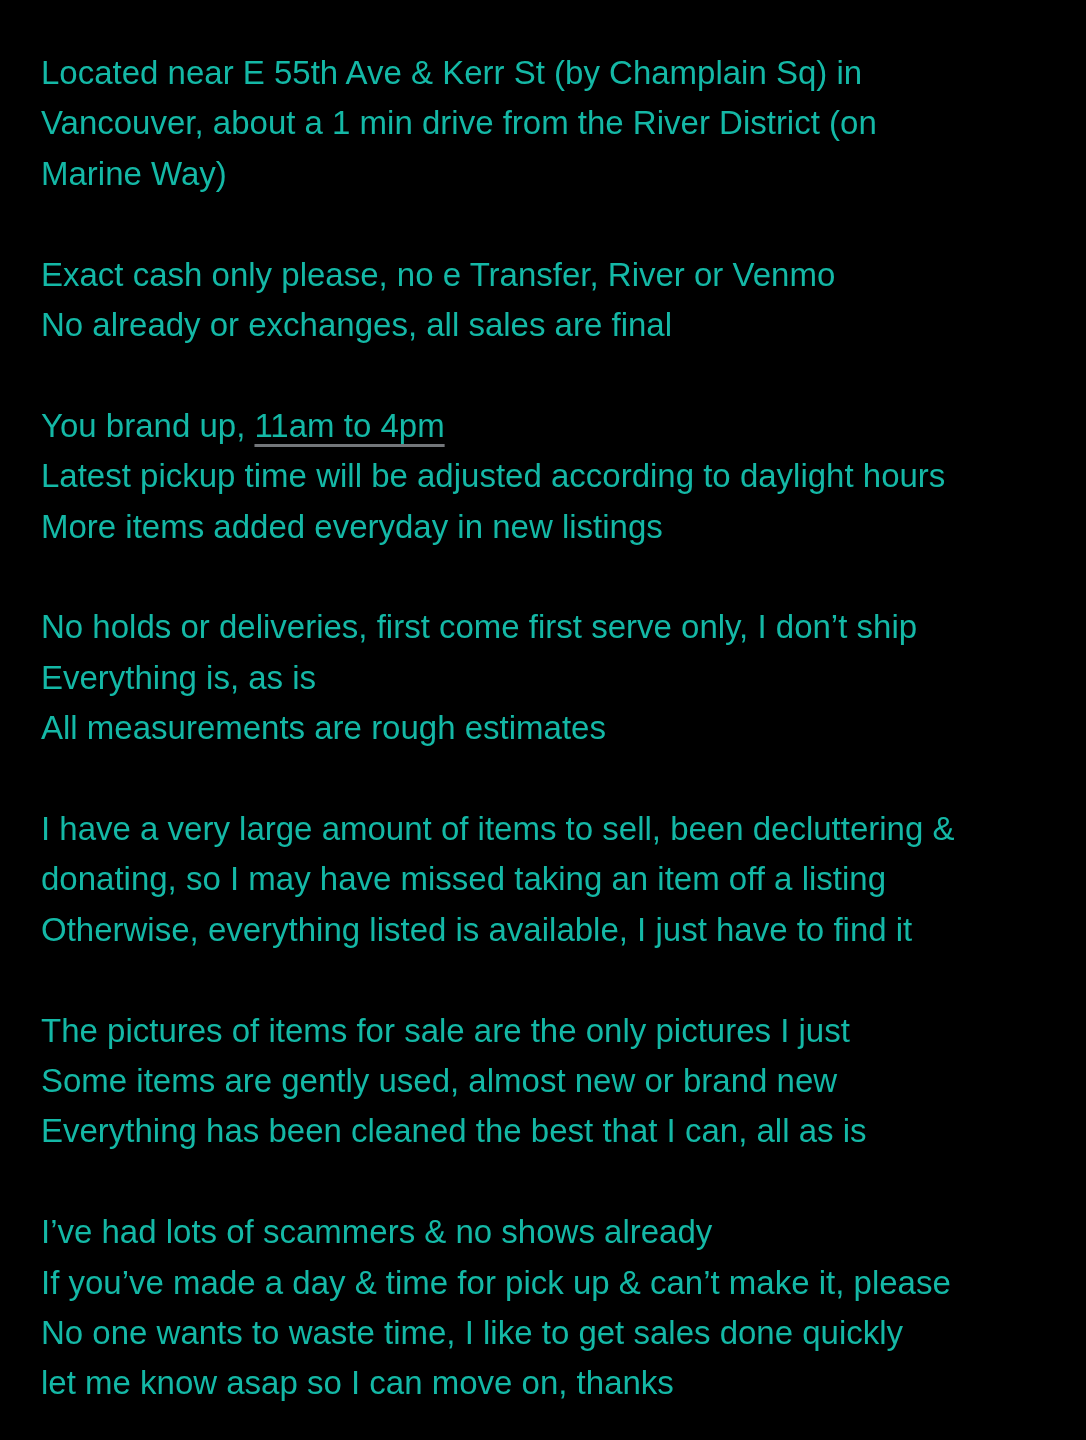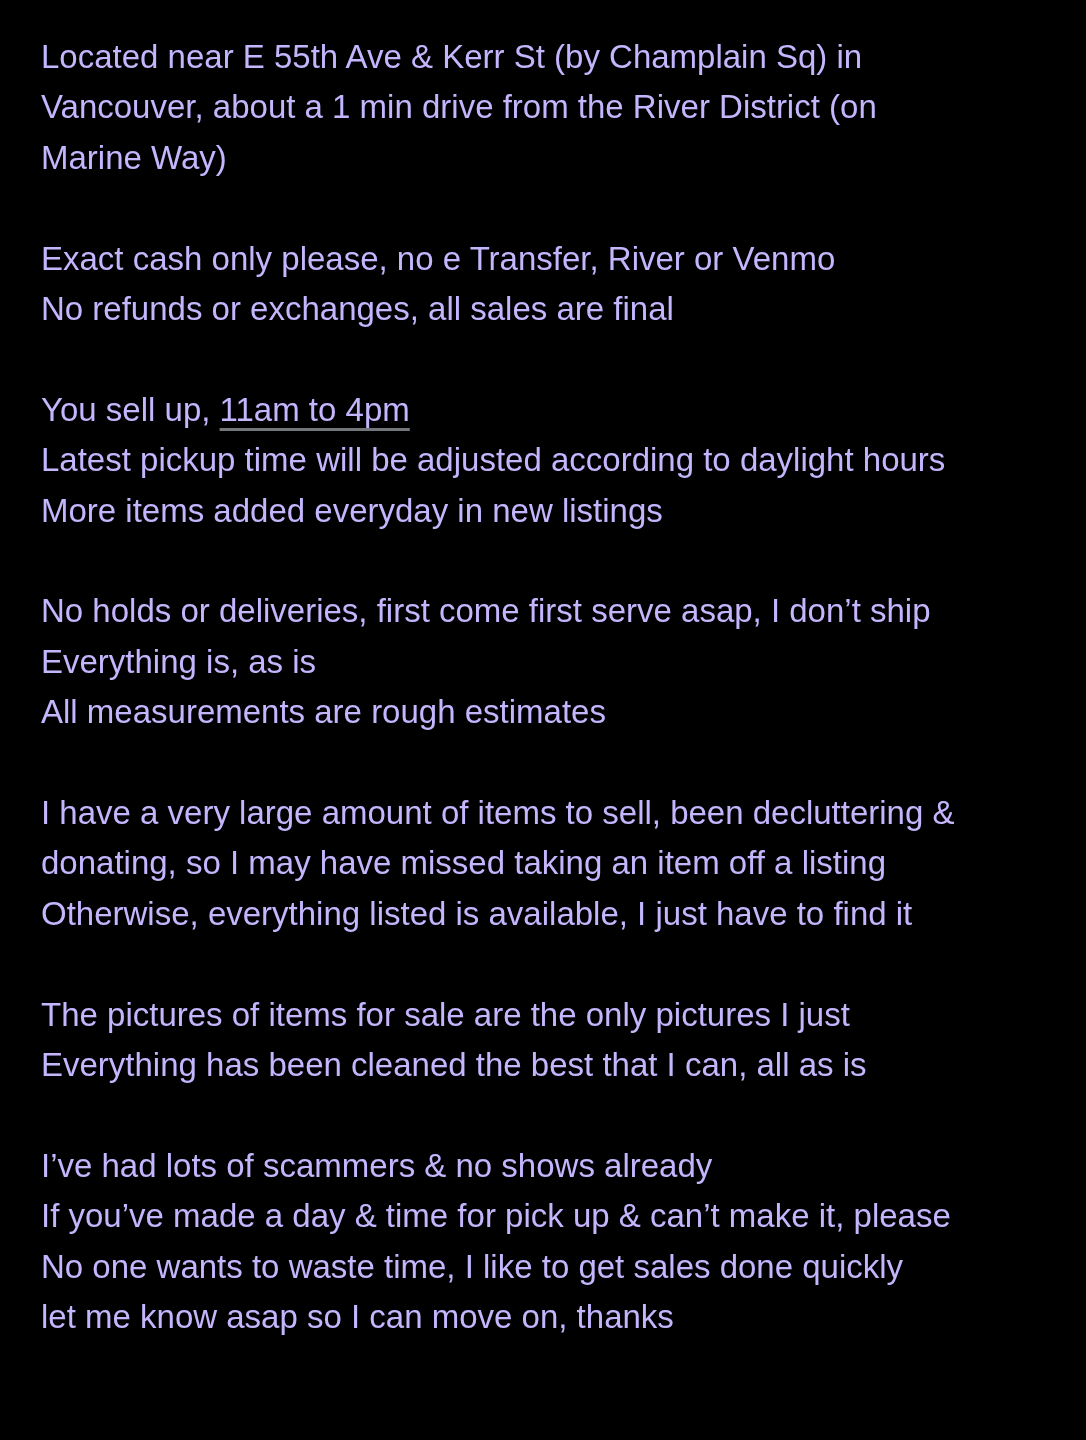--- a/index.html
+++ b/index.html
@@ -7,26 +7,26 @@
     padding: 0;
     background: #000000;
   }
   .page {
     position: relative;
     box-sizing: border-box;
     width: 1086px;
     height: 1440px;
     background: #000000;
     overflow: hidden;
-    padding: 32px 36px 0 41px;
+    padding: 48px 36px 0 41px;
     font-family: "Liberation Sans", sans-serif;
     font-weight: 500;
     font-size: 33px;
     line-height: 50.4px;
-    color: #c4b5fd;
+    color: #14b8a6;
     letter-spacing: 0px;
   }
   .para {
     margin: 0 0 50.4px 0;
   }
   .para:last-child {
     margin-bottom: 0;
   }
   .line {
     white-space: nowrap;
@@ -44,43 +44,44 @@
 <div class="page">
 
   <div class="para">
     <div class="line">Located near E 55th Ave &amp; Kerr St (by Champlain Sq) in</div>
     <div class="line">Vancouver, about a 1 min drive from the River District (on</div>
     <div class="line">Marine Way)</div>
   </div>
 
   <div class="para">
     <div class="line">Exact cash only please, no e Transfer, River or Venmo</div>
-    <div class="line">No refunds or exchanges, all sales are final</div>
+    <div class="line">No already or exchanges, all sales are final</div>
   </div>
 
   <div class="para">
-    <div class="line"><span>You sell up, </span><span class="underlined">11am to 4pm</span></div>
+    <div class="line"><span>You brand up, </span><span class="underlined">11am to 4pm</span></div>
     <div class="line">Latest pickup time will be adjusted according to daylight hours</div>
     <div class="line">More items added everyday in new listings</div>
   </div>
 
   <div class="para">
-    <div class="line">No holds or deliveries, first come first serve asap, I don’t ship</div>
+    <div class="line">No holds or deliveries, first come first serve only, I don’t ship</div>
     <div class="line">Everything is, as is</div>
     <div class="line">All measurements are rough estimates</div>
   </div>
 
   <div class="para">
     <div class="line">I have a very large amount of items to sell, been decluttering &amp;</div>
     <div class="line">donating, so I may have missed taking an item off a listing</div>
     <div class="line">Otherwise, everything listed is available, I just have to find it</div>
   </div>
 
   <div class="para">
     <div class="line">The pictures of items for sale are the only pictures I just</div>
+    <div class="line">Some items are gently used, almost new or brand new</div>
     <div class="line">Everything has been cleaned the best that I can, all as is</div>
   </div>
 
   <div class="para">
     <div class="line">I’ve had lots of scammers &amp; no shows already</div>
     <div class="line">If you’ve made a day &amp; time for pick up &amp; can’t make it, please</div>
     <div class="line">No one wants to waste time, I like to get sales done quickly</div>
     <div class="line">let me know asap so I can move on, thanks</div>
   </div>
 

